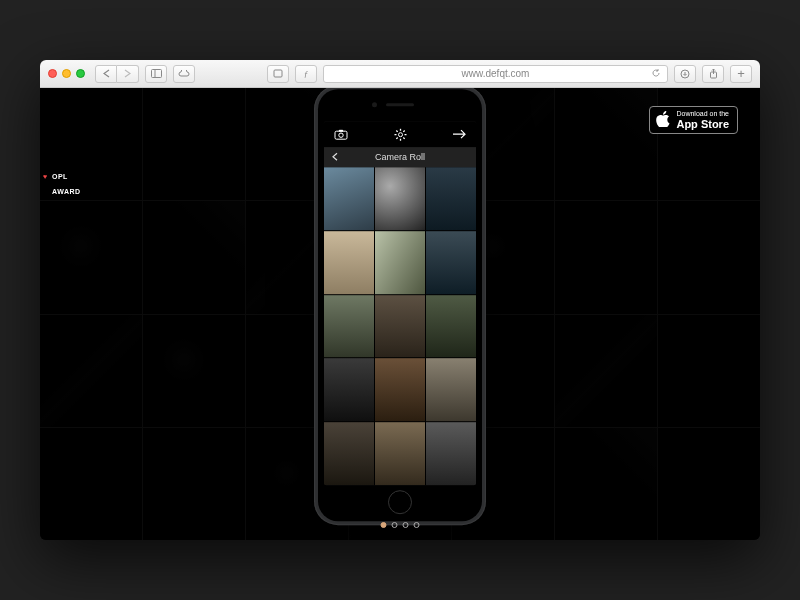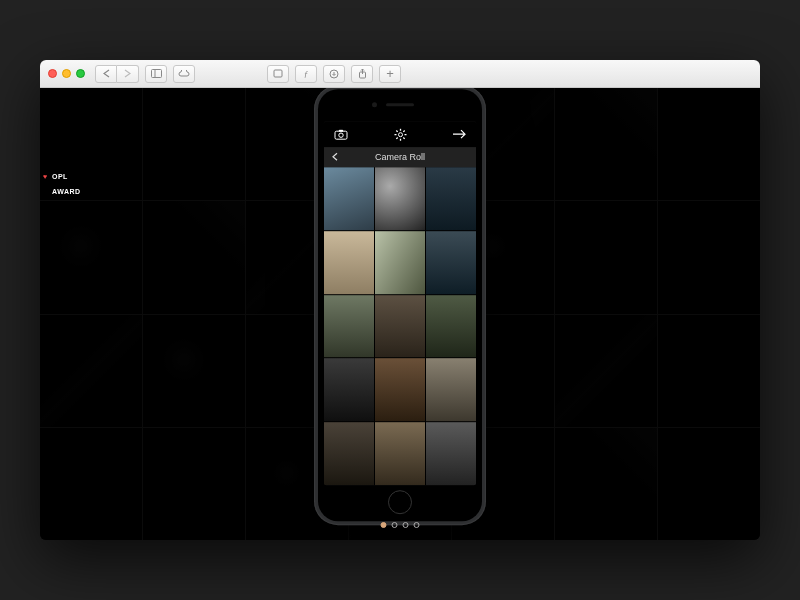--- a/index.html
+++ b/index.html
@@ -164,20 +164,29 @@
     </div>
     <div style="flex:0 0 60px"></div>
     <div class="tb-btn">
       <svg width="10" height="9" viewBox="0 0 10 9">
           <rect x="1" y="1" width="8" height="7" rx="1" fill="none" stroke="#888"></rect>
         </svg>
     </div>
     <div class="tb-btn">
       <span style="font-style:italic;font-family:serif;color:#888">ƒ</span>
     </div>
+    <div class="url">
+      <span>www.defqt.com</span>
+      <span class="reload">
+        <svg width="10" height="10" viewBox="0 0 10 10">
+            <path d="M8 5a3 3 0 11-1-2.2" fill="none" stroke="#999" stroke-width="1"></path>
+            <path d="M7 1v2h-2" fill="none" stroke="#999"></path>
+          </svg>
+      </span>
+    </div>
     <div class="tb-btn">
       <svg width="10" height="10" viewBox="0 0 10 10">
           <circle cx="5" cy="5" r="4" fill="none" stroke="#888"></circle>
           <path d="M5 3v3M3.5 5l1.5 1.5L6.5 5" fill="none" stroke="#888"></path>
         </svg>
     </div>
     <div class="tb-btn">
       <svg width="9" height="11" viewBox="0 0 9 11">
           <rect x="1.5" y="4" width="6" height="6" rx="1" fill="none" stroke="#888"></rect>
           <path d="M4.5 6V1M3 2.5L4.5 1 6 2.5" fill="none" stroke="#888"></path>
@@ -212,20 +221,27 @@
       <div class="bg-cell"></div>
         <div class="bg-cell"></div>
         <div class="bg-cell"></div>
         <div class="bg-cell"></div>
         <div class="bg-cell"></div>
         <div class="bg-cell"></div>
         <div class="bg-cell"></div>
     </div>
 
 
+    <a class="appstore">
+      <svg width="14" height="16" viewBox="0 0 14 16">
+          <path fill="#fff" d="M11.3 8.4c0-2 1.6-2.9 1.7-3-1-1.3-2.4-1.5-2.9-1.5-1.2-.1-2.4.7-3 .7-.6 0-1.6-.7-2.6-.7C3 4 1.6 4.8.9 6.1c-1.5 2.6-.4 6.4 1 8.5.7 1 1.5 2.1 2.6 2 .1 0 1.4-.7 2.7-.7 1.2 0 1.6.7 2.7.7 1.1 0 1.8-1 2.5-2 .8-1.1 1.1-2.2 1.1-2.3 0 0-2.2-.8-2.2-3.9zM9.4 2.6C10 2 10.4.9 10.3 0c-.8 0-1.8.6-2.4 1.2-.5.6-1 1.6-.9 2.5.9.1 1.8-.5 2.4-1.1z"></path>
+        </svg>
+      <span>Download on the</span>
+      <span class="big">App Store</span>
+    </a>
 
     <div class="badges">
       <div class="badge heart">OPL</div>
       <div class="badge">AWARD</div>
     </div>
 
     <div class="phone">
       <div class="phone-inner">
         <div class="camera"></div>
         <div class="speaker"></div>

